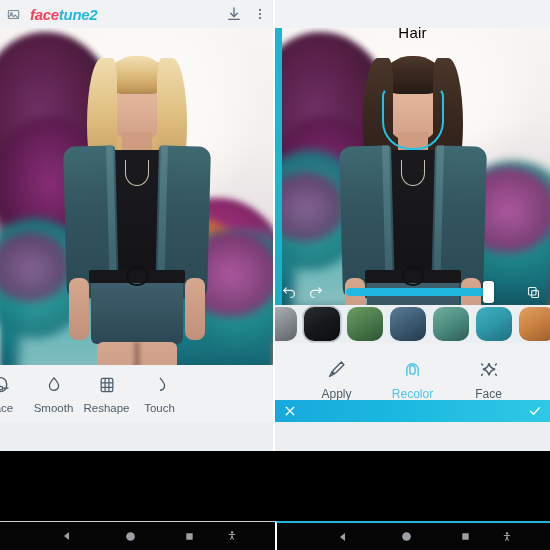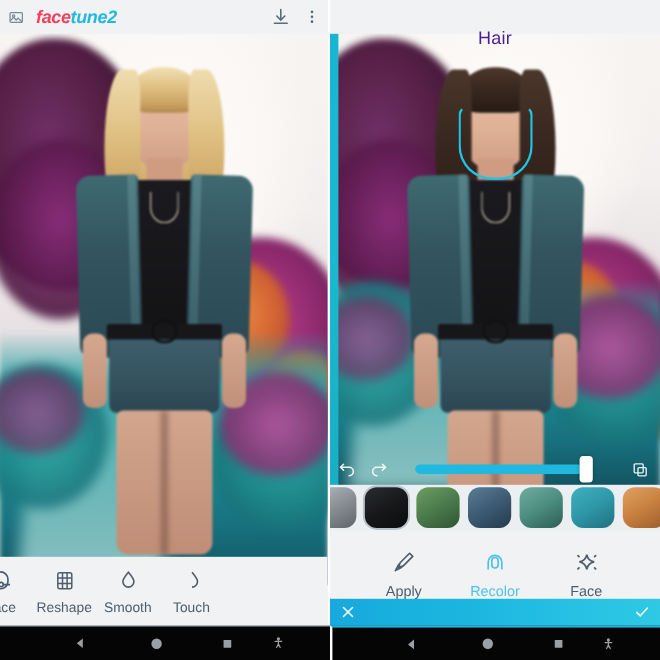--- a/index.html
+++ b/index.html
@@ -2,36 +2,36 @@
 <html><head>
 <meta charset="utf-8">
 <style>
   * { box-sizing: border-box; margin: 0; padding: 0; }
   html, body {
     width: 550px; height: 550px;
     font-family: "Liberation Sans", sans-serif;
     background: #000; overflow: hidden;
   }
   .screen { position: relative; width: 550px; height: 550px; display: flex; }
-  .panel { position: relative; width: 275px; height: 550px; overflow: hidden; background: #eceff1; }
+  .panel { position: relative; width: 275px; height: 451px; overflow: hidden; background: #eceff1; }
   .panel.left { border-right: 2px solid #ffffff; }
 
   
   .hdr {
     position: absolute; top: 0; left: 0; right: 0; height: 28px;
     background: #f1f2f3; display: flex; align-items: center;
     z-index: 30;
   }
   .hdr-left-icon { margin-left: 4px; width: 18px; height: 18px; display:flex; align-items:center; justify-content:center; }
   .logo { margin-left: 8px; font-size: 15px; font-weight: bold; font-style: italic; letter-spacing: -0.3px; }
   .logo .f1 { color: #f43f5e; }
   .logo .f2 { color: #22b8e0; }
   .hdr-spacer { flex: 1; }
   .hdr-icon { width: 26px; height: 26px; display: flex; align-items: center; justify-content: center; color: #5a6b7c; }
-  .hdr-title { flex:1; text-align: center; font-size: 15px; color: #4c1d95; letter-spacing: .2px; margin-top: 36px; }
+  .hdr-title { flex:1; text-align: center; font-size: 15px; color: #000000; letter-spacing: .2px; margin-top: 36px; }
 
   
   .photo { position: absolute; left: 0; right: 0; top: 28px; overflow: hidden; }
   .photo.left  { bottom: 62px; }
   .photo.right { bottom: 142px; }
 
   .sky {
     position:absolute; inset:0;
     background:
       radial-gradient(ellipse 60% 48% at 52% 20%, #fefdfb 0%, #faf7f4 48%, rgba(250,247,244,0) 75%),
@@ -338,34 +338,34 @@
             <path d="M5 10a7 7 0 0 1 14 0v2a7 7 0 0 1-14 0z"></path>
               <path d="M3 15h7"></path>
               <circle cx="12.5" cy="15" r="2"></circle>
               <path d="M15 15h6"></path>
           </svg>
         </span>
         <span class="lbl">Face</span>
       </div>
       <div class="tool">
         <span class="ico">
+          <svg width="20" height="20" viewBox="0 0 24 24" fill="none" stroke="#4d5d6c" stroke-width="1.6">
+            <path d="M12 3.5c3.4 4 5.5 6.6 5.5 9.3A5.5 5.5 0 0 1 12 18.3a5.5 5.5 0 0 1-5.5-5.5c0-2.7 2.1-5.3 5.5-9.3z"></path>
+          </svg>
+        </span>
+        <span class="lbl">Smooth</span>
+      </div>
+      <div class="tool">
+        <span class="ico">
           <svg width="20" height="20" viewBox="0 0 24 24" fill="none" stroke="#4d5d6c" stroke-width="1.5">
             <rect x="5" y="4" width="14" height="16" rx="2"></rect>
               <path d="M9.7 4v16M14.3 4v16M5 9.3h14M5 14.7h14"></path>
           </svg>
         </span>
         <span class="lbl">Reshape</span>
-      </div>
-      <div class="tool">
-        <span class="ico">
-          <svg width="20" height="20" viewBox="0 0 24 24" fill="none" stroke="#4d5d6c" stroke-width="1.6">
-            <path d="M12 3.5c3.4 4 5.5 6.6 5.5 9.3A5.5 5.5 0 0 1 12 18.3a5.5 5.5 0 0 1-5.5-5.5c0-2.7 2.1-5.3 5.5-9.3z"></path>
-          </svg>
-        </span>
-        <span class="lbl">Smooth</span>
       </div>
       <div class="tool">
         <span class="ico">
           <svg width="20" height="20" viewBox="0 0 24 24" fill="none" stroke="#4d5d6c" stroke-width="1.6">
             <path d="M12 3.5c3.4 4 5.5 6.6 5.5 9.3A5.5 5.5 0 0 1 12 18.3"></path>
           </svg>
         </span>
         <span class="lbl">Touch</span>
       </div>
     </div>

